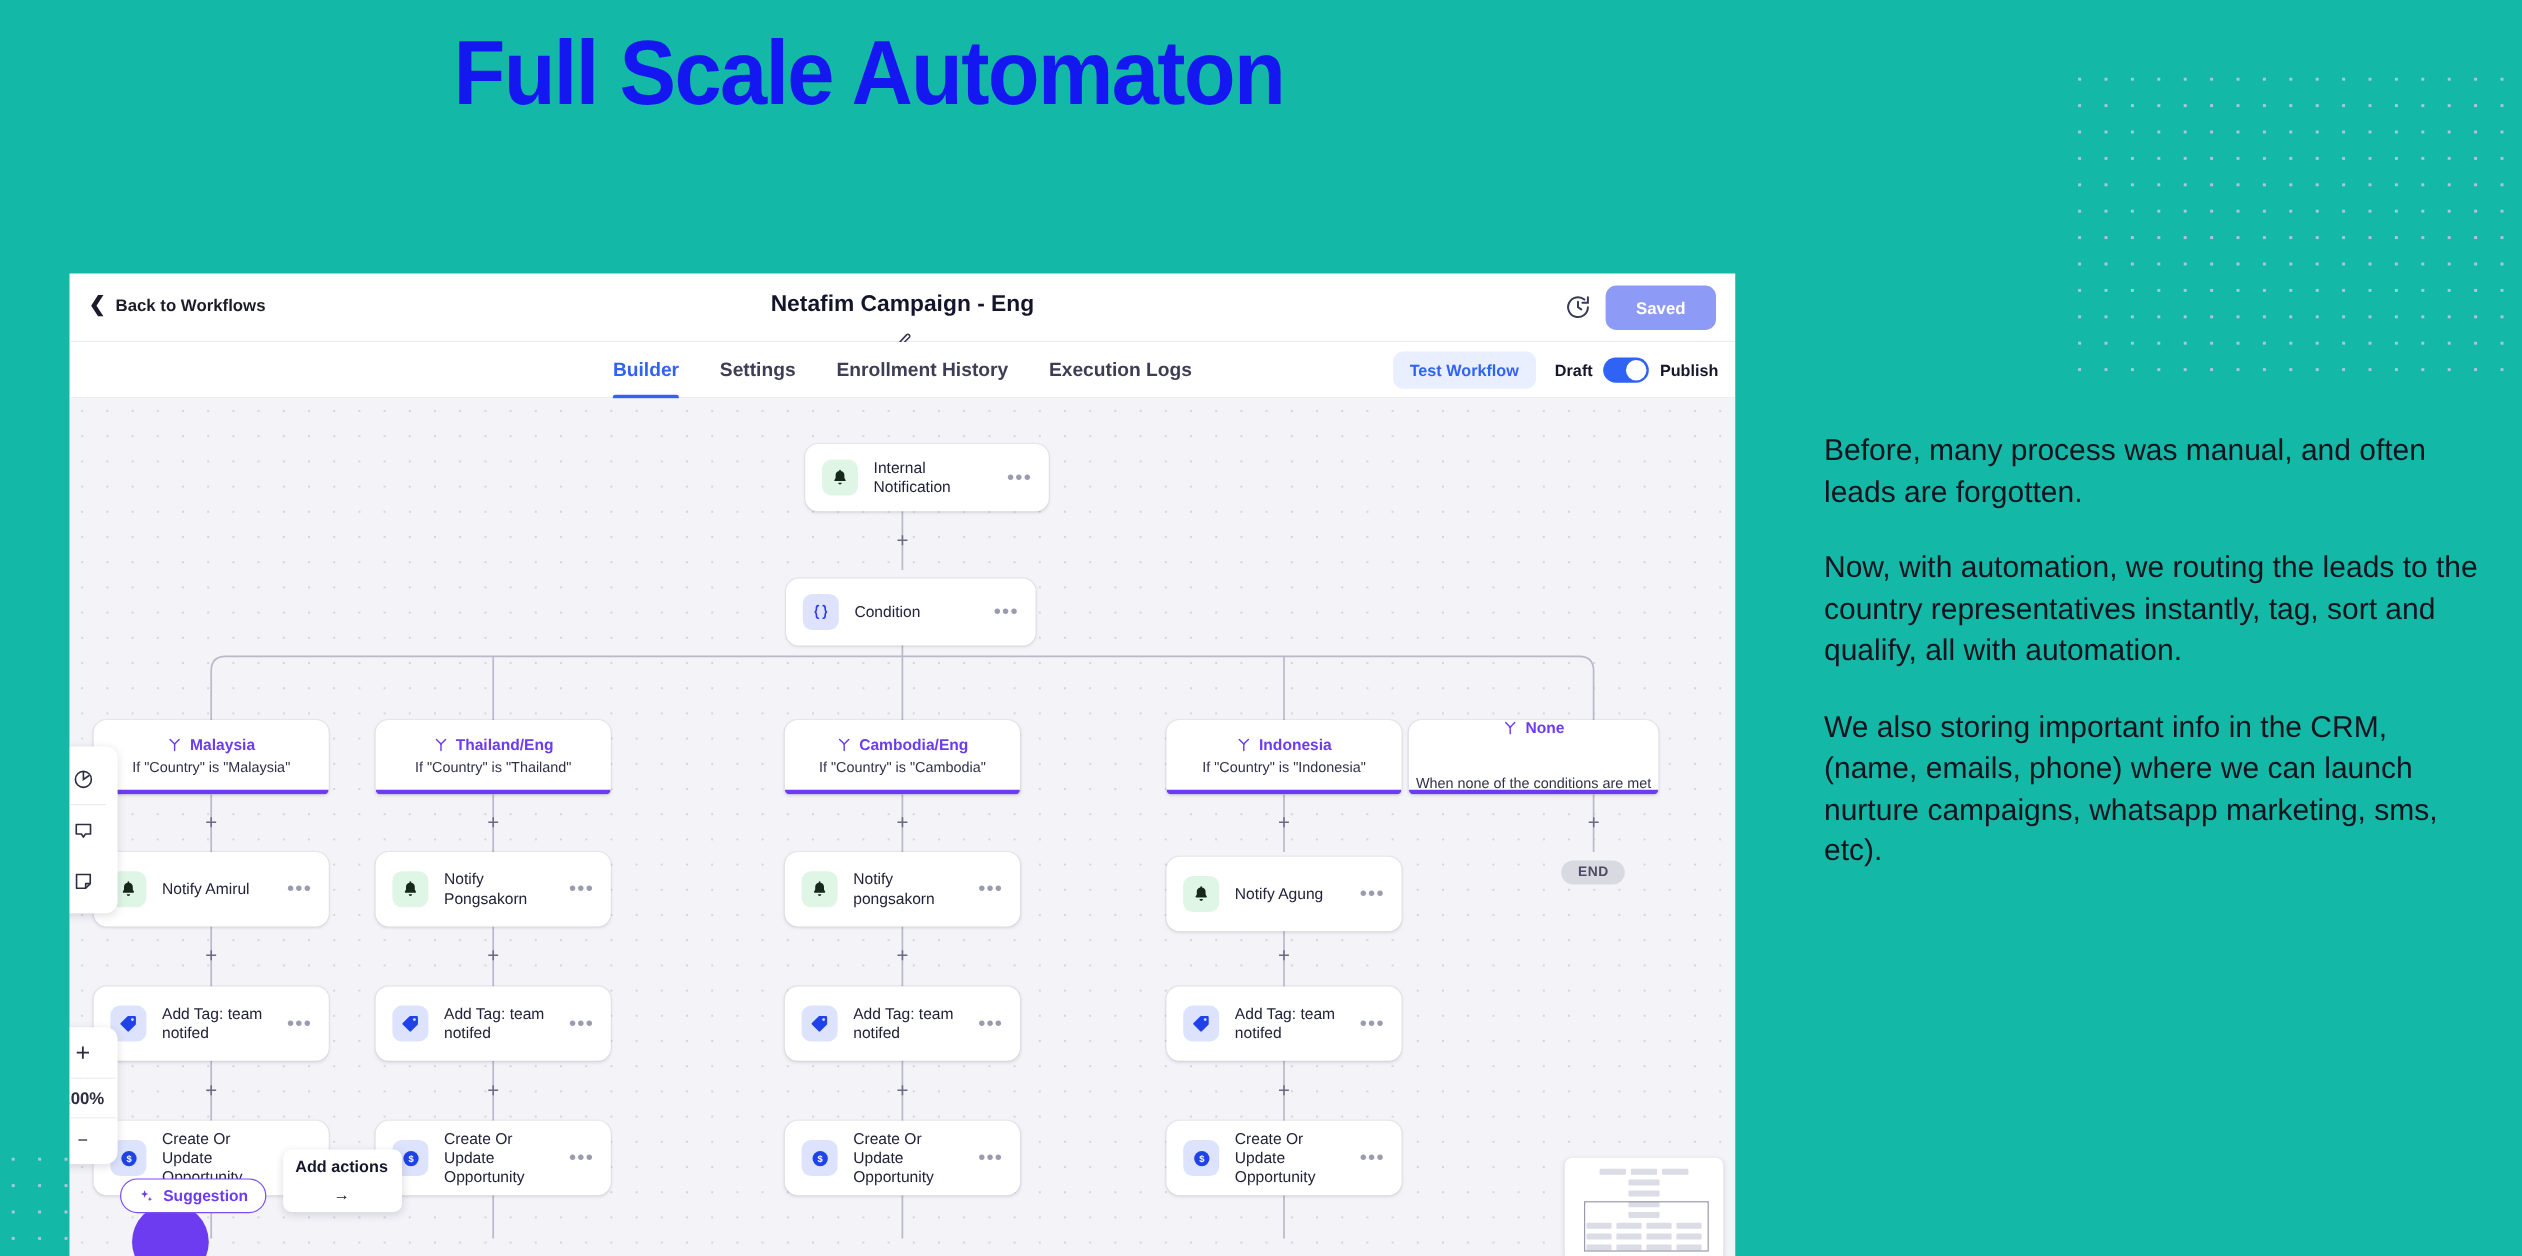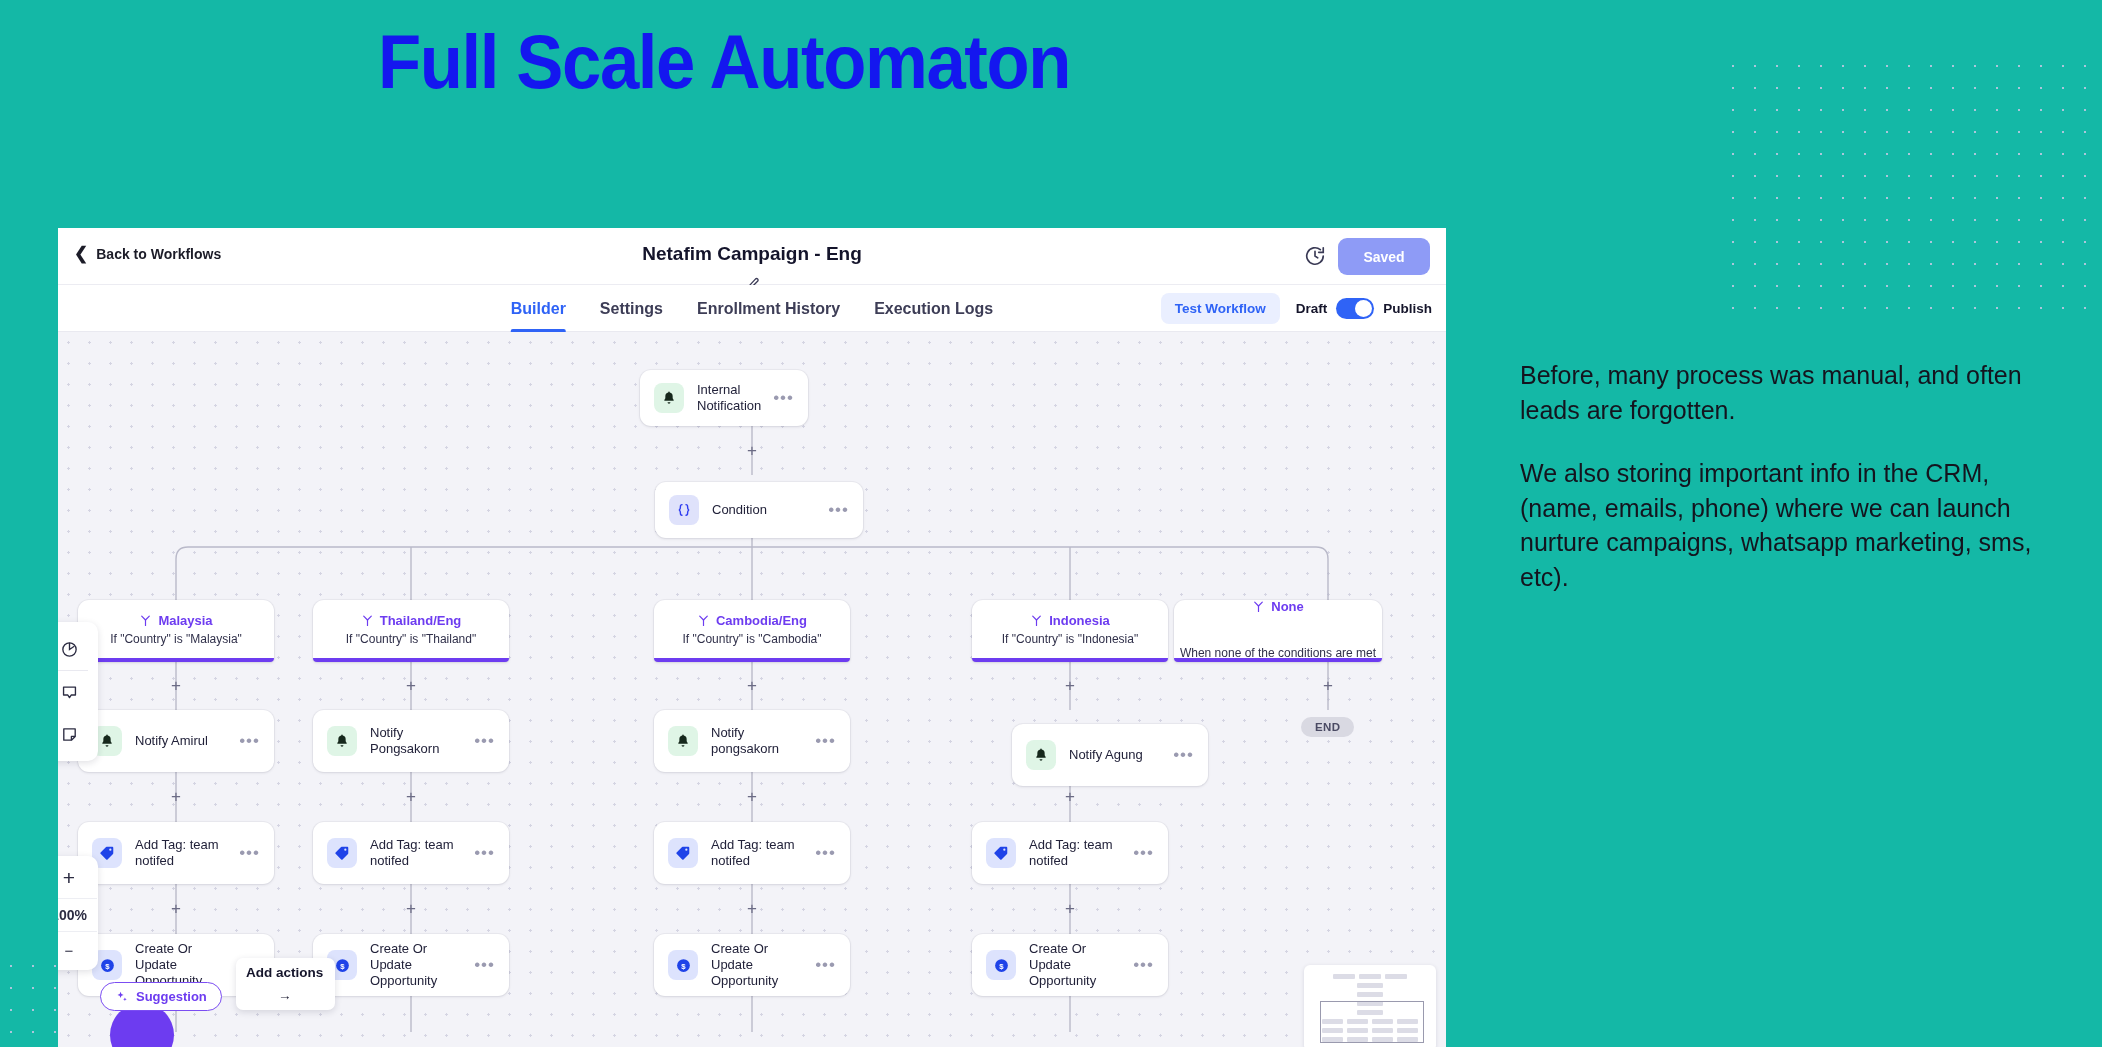--- a/index.html
+++ b/index.html
@@ -346,21 +346,21 @@
           <path d="M694 552 L694 602"></path>
           <path d="M1012 552 L1012 602"></path>
 
           <path d="M118 664 L118 700"></path>
           <path d="M353 664 L353 700"></path>
           <path d="M694 664 L694 700"></path>
           <path d="M1012 664 L1012 700"></path>
         </g>
       </svg>
 
-      <div class="node" style="left:582px; top:38px; width:168px; height:56px;">
+      <div class="node" style="left:613px; top:38px; width:203px; height:56px;">
         <span class="ico-box green">
           <svg viewBox="0 0 24 24" width="16" height="16" fill="#16281c">
             <path d="M12 2.2a1.1 1.1 0 0 1 1.1 1.1v.5a5.6 5.6 0 0 1 4.4 5.5v3.2l1.5 2.6a.8.8 0 0 1-.7 1.2H5.7a.8.8 0 0 1-.7-1.2l1.5-2.6V9.3a5.6 5.6 0 0 1 4.4-5.5v-.5A1.1 1.1 0 0 1 12 2.2Z"></path>
             <path d="M9.8 18.4h4.4a2.2 2.2 0 0 1-4.4 0Z"></path>
           </svg>
         </span>
         <span class="node-label">Internal Notification</span>
         <span class="dots-menu">•••</span>
       </div>
 
@@ -468,21 +468,21 @@
       <div class="node" style="left:596px; top:378px; width:196px; height:62px;">
         <span class="ico-box green">
           <svg viewBox="0 0 24 24" width="16" height="16" fill="#16281c">
               <path d="M12 2.2a1.1 1.1 0 0 1 1.1 1.1v.5a5.6 5.6 0 0 1 4.4 5.5v3.2l1.5 2.6a.8.8 0 0 1-.7 1.2H5.7a.8.8 0 0 1-.7-1.2l1.5-2.6V9.3a5.6 5.6 0 0 1 4.4-5.5v-.5A1.1 1.1 0 0 1 12 2.2Z"></path>
               <path d="M9.8 18.4h4.4a2.2 2.2 0 0 1-4.4 0Z"></path>
             </svg>
         </span>
         <span class="node-label">Notify pongsakorn</span>
         <span class="dots-menu">•••</span>
       </div>
-      <div class="node" style="left:914px; top:392px; width:196px; height:62px;margin-left:40px;">
+      <div class="node" style="left:914px; top:382px; width:196px; height:62px;">
         <span class="ico-box green">
           <svg viewBox="0 0 24 24" width="16" height="16" fill="#16281c">
               <path d="M12 2.2a1.1 1.1 0 0 1 1.1 1.1v.5a5.6 5.6 0 0 1 4.4 5.5v3.2l1.5 2.6a.8.8 0 0 1-.7 1.2H5.7a.8.8 0 0 1-.7-1.2l1.5-2.6V9.3a5.6 5.6 0 0 1 4.4-5.5v-.5A1.1 1.1 0 0 1 12 2.2Z"></path>
               <path d="M9.8 18.4h4.4a2.2 2.2 0 0 1-4.4 0Z"></path>
             </svg>
         </span>
         <span class="node-label">Notify Agung</span>
         <span class="dots-menu">•••</span>
       </div>
 
@@ -657,16 +657,17 @@
           <div class="mm-blk" style="width:21px"></div>
         </div>
         <div class="mm-view"></div>
       </div>
 
     </div>
   </div>
 
   <div id="copy">
     <p>Before, many process was manual, and often leads are forgotten.</p>
+    <p>Now, with automation, we routing the leads to the country representatives instantly, tag, sort and qualify, all with automation.</p>
     <p>We also storing important info in the CRM, (name, emails, phone) where we can launch nurture campaigns, whatsapp marketing, sms, etc).</p>
   </div>
 
 </div>
 
 </body></html>

